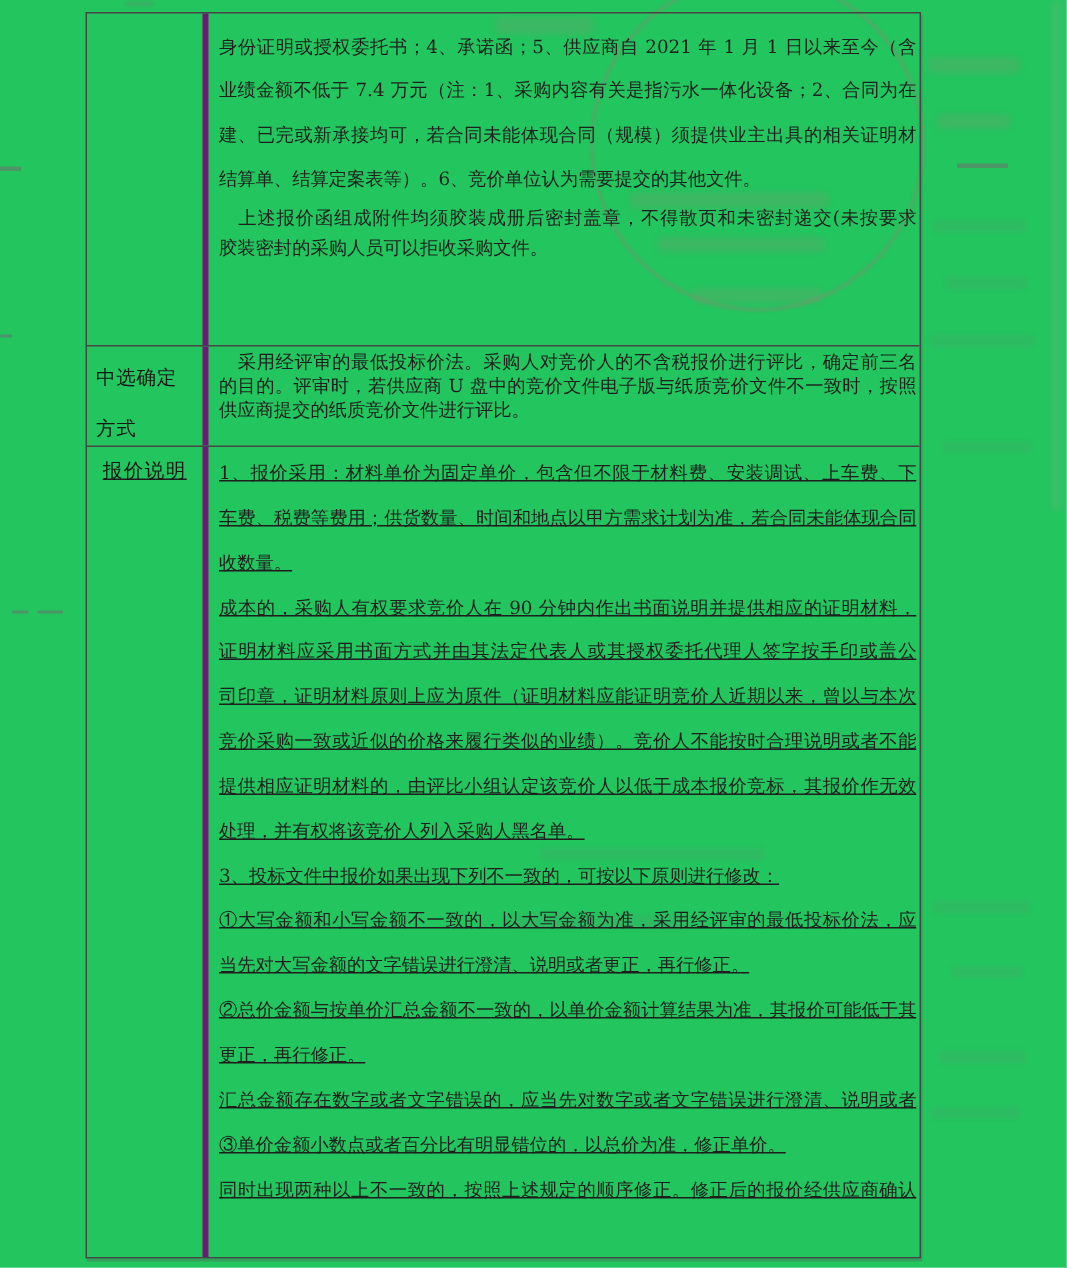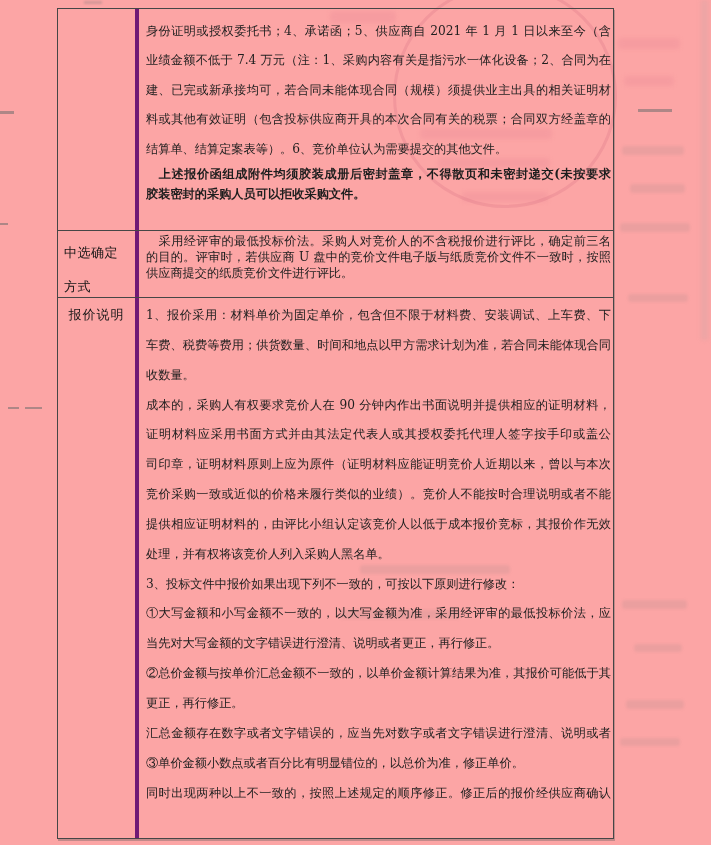--- a/index.html
+++ b/index.html
@@ -1,47 +1,47 @@
 <!DOCTYPE html>
 <html><head>
 <meta charset="utf-8">
 <style>
   * { margin:0; padding:0; box-sizing:border-box; }
   body { background:#e8e8e8; font-family:"DejaVu Serif","Liberation Serif",serif; }
   .page {
     position:relative; width:711px; height:845px; margin:0 auto;
-    background:#fca5a5; overflow:hidden; color:#1e1e1e;
+    background:#22c55e; overflow:hidden; color:#1e1e1e;
   }
   .doc-table {
     position:absolute; left:57px; top:8px; width:557px; height:831px;
     border:1px solid #464646; display:flex; flex-direction:column;
     box-shadow:1px 2px 0 rgba(90,90,90,.35);
   }
   .row { display:flex; border-bottom:1px solid #464646; }
-  .row:last-child { border-bottom:none; }
+  .row:last-child { border-bottom:none;text-decoration:underline; }
   .row-1 { height:222px; }
   .row-2 { height:67px; }
   .row-3 { flex:1; }
   .label {
     width:81px; border-right:4px solid #701a75; flex:none;
     font-size:13px; color:#161616;
   }
   .row-2 .label { padding:5px 5px 0 6px; line-height:34px; letter-spacing:.5px; }
   .row-3 .label { text-align:center; padding-top:9px; letter-spacing:1px; line-height:16px; }
   .content { flex:1; padding:0 2px 0 7px; overflow:hidden; font-size:12.2px; }
   .row-1 .content { padding-top:8px; }
   .row-2 .content { padding-top:2px; }
   .row-3 .content { padding-top:3px; }
   .line {
     text-align:justify; text-align-last:justify;
     word-break:break-all; overflow:hidden; white-space:pre-wrap;
   }
   .line.end { text-align-last:left; }
   .blk.wide  .line { height:29.4px;  line-height:29.4px; }
-  .blk.tight .line { height:20.5px;  line-height:20.5px;font-weight:bold; }
+  .blk.tight .line { height:20.5px;  line-height:20.5px; }
   .blk.dense .line { height:16.1px;  line-height:16.1px; }
   .blk.normal .line{ height:29.85px; line-height:29.85px; }
   
   .af { position:absolute; pointer-events:none; }
   .stamp-circle {
     left:393px; top:-16px; width:224px; height:224px; border-radius:50%;
     border:3px solid rgba(207,96,118,.20); filter:blur(.6px);
   }
   .pink  { background:rgba(214,110,132,.15); filter:blur(2px); border-radius:4px; }
   .ghost { background:rgba(125,125,125,.13); filter:blur(1.5px); border-radius:3px; }
@@ -81,21 +81,20 @@
 
   <div class="doc-table">
 
     <section class="row row-1">
       <div class="label"></div>
       <div class="content">
           <div class="blk wide">
             <div class="line">身份证明或授权委托书；4、承诺函；5、供应商自 2021 年 1 月 1 日以来至今（含</div>
             <div class="line">业绩金额不低于 7.4 万元（注：1、采购内容有关是指污水一体化设备；2、合同为在</div>
             <div class="line">建、已完或新承接均可，若合同未能体现合同（规模）须提供业主出具的相关证明材</div>
-            <div class="line">料或其他有效证明（包含投标供应商开具的本次合同有关的税票；合同双方经盖章的</div>
             <div class="line end">结算单、结算定案表等）。6、竞价单位认为需要提交的其他文件。</div>
           </div>
           <div class="blk tight">
             <div class="line">　上述报价函组成附件均须胶装成册后密封盖章，不得散页和未密封递交(未按要求</div>
             <div class="line end">胶装密封的采购人员可以拒收采购文件。</div>
           </div>
         </div>
     </section>
 
     <section class="row row-2">

